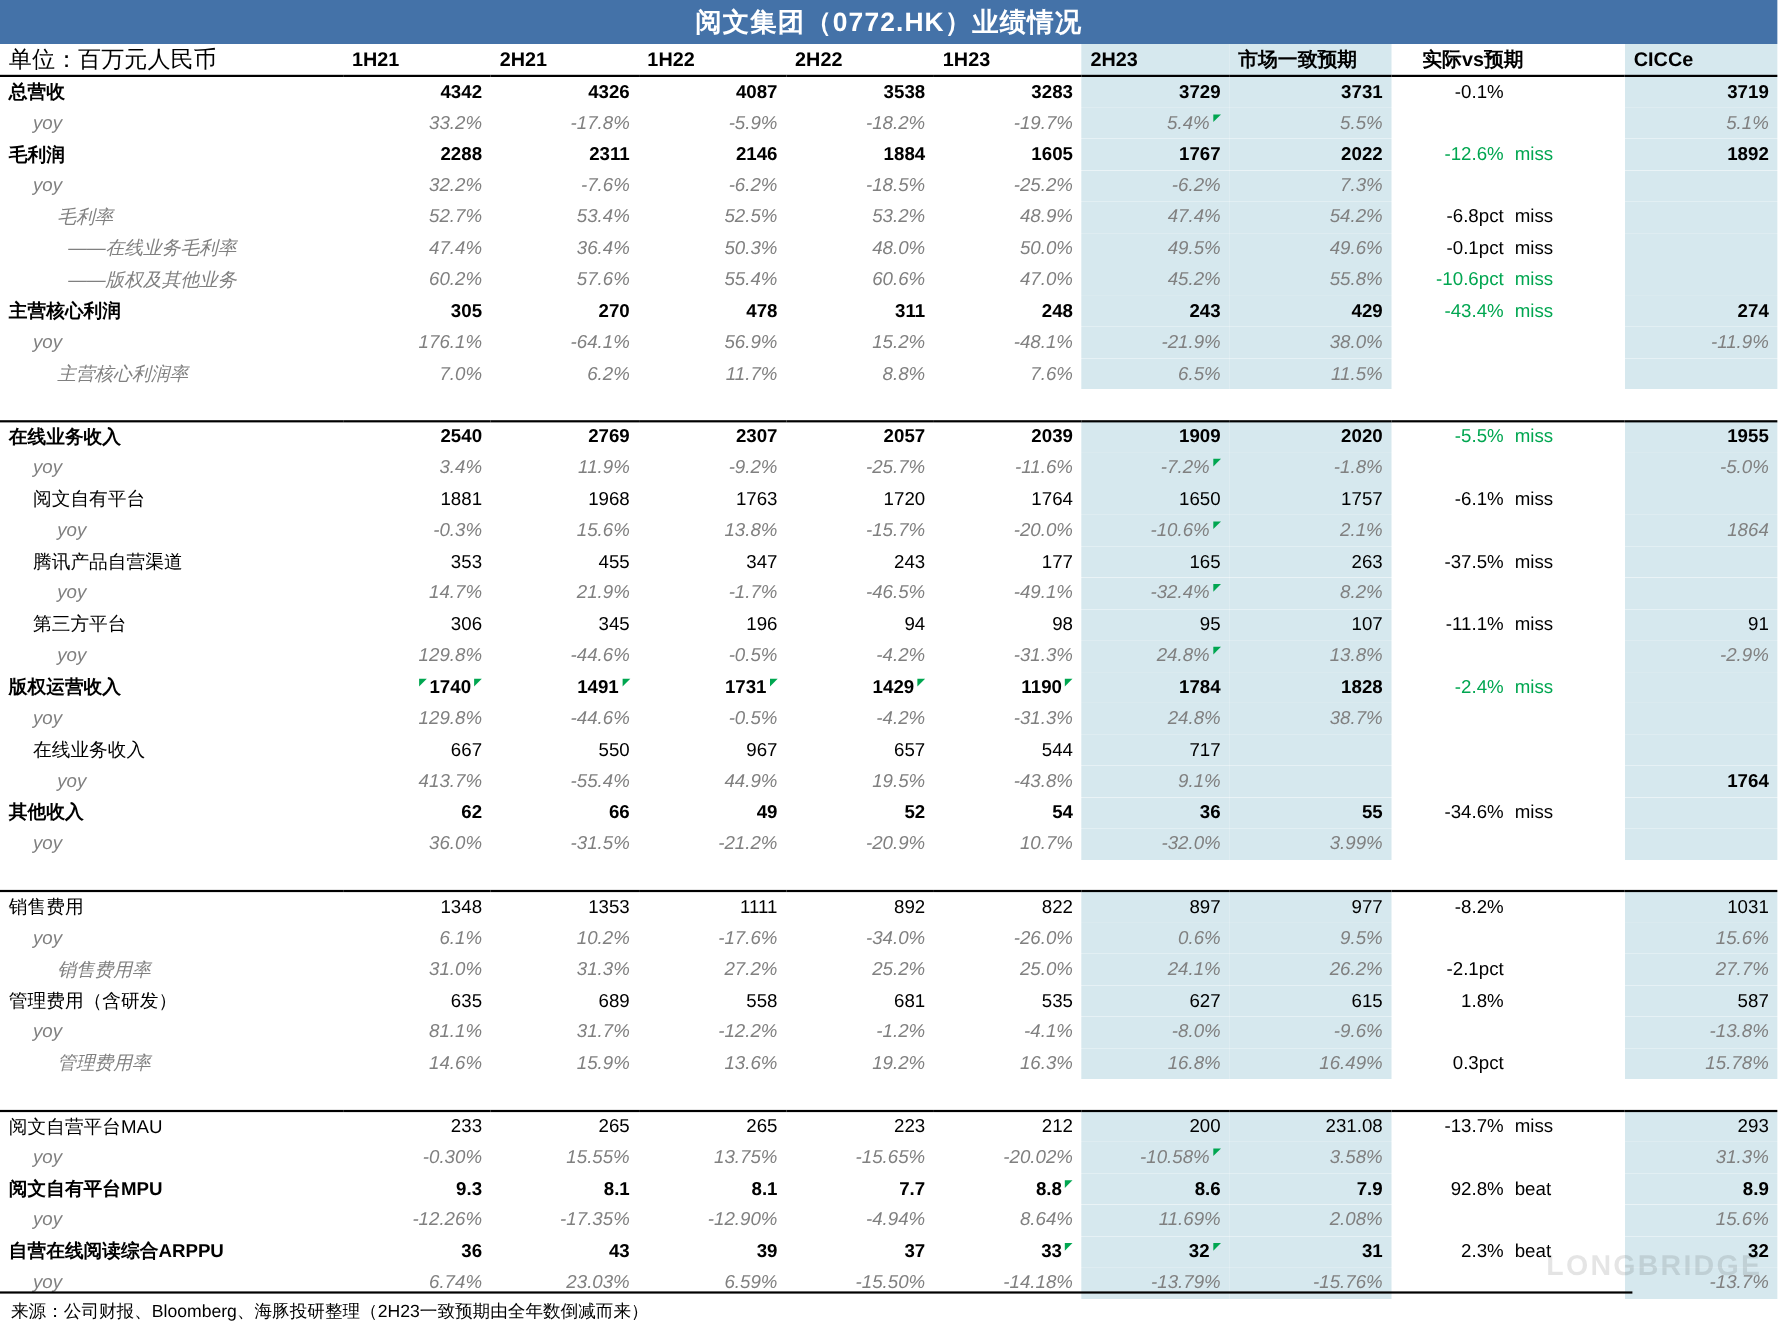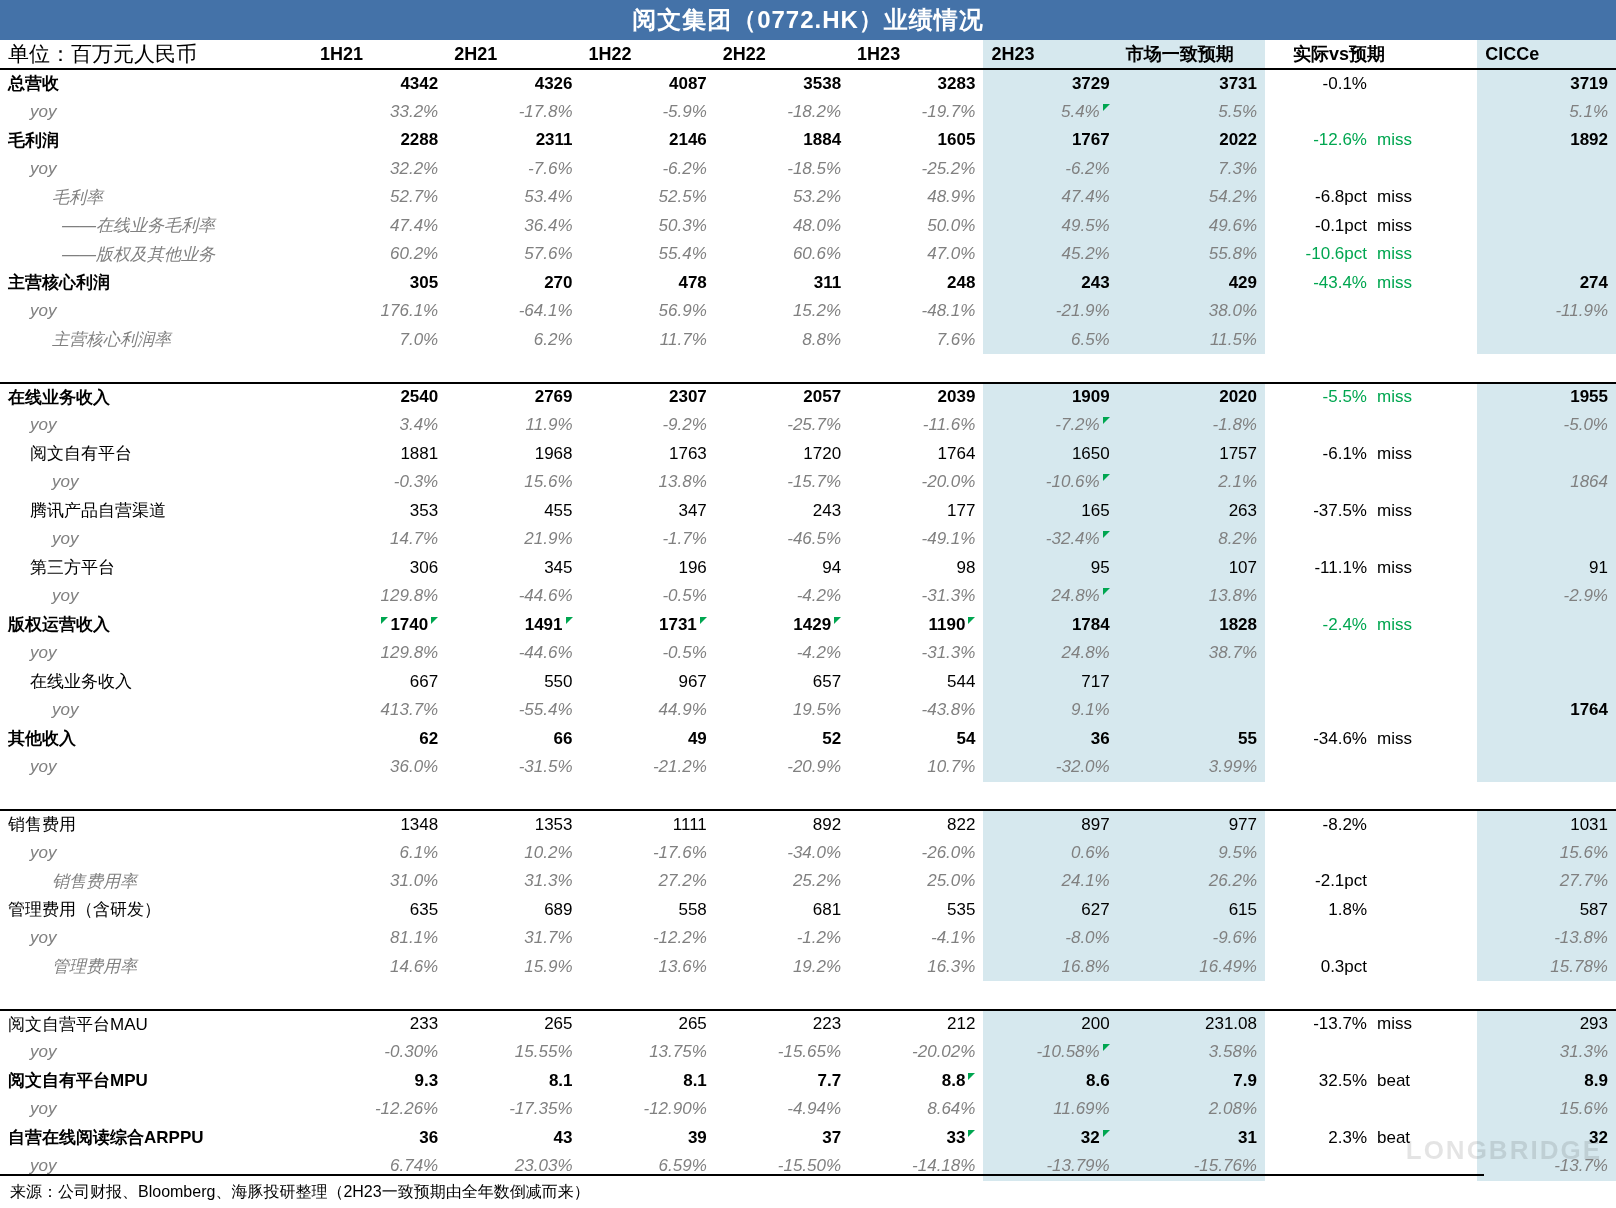--- a/index.html
+++ b/index.html
@@ -533,21 +533,21 @@
         </tr>
         <tr>
           <td class="lbl bold">阅文自有平台MPU</td>
           <td class="num bold">9.3</td>
           <td class="num bold">8.1</td>
           <td class="num bold">8.1</td>
           <td class="num bold">7.7</td>
           <td class="num bold">8.8<span class="flag"></span></td>
           <td class="num bold shade">8.6</td>
           <td class="num bold shade">7.9</td>
-          <td class="vs"><span class="vsnum">32.5%</span><span class="vstag">beat</span></td>
+          <td class="vs"><span class="vsnum">92.8%</span><span class="vstag">beat</span></td>
           <td class="num shade bold">8.9</td>
         </tr>
         <tr>
           <td class="lbl ital indent1">yoy</td>
           <td class="num ital">-12.26%</td>
           <td class="num ital">-17.35%</td>
           <td class="num ital">-12.90%</td>
           <td class="num ital">-4.94%</td>
           <td class="num ital">8.64%</td>
           <td class="num ital shade">11.69%</td>

